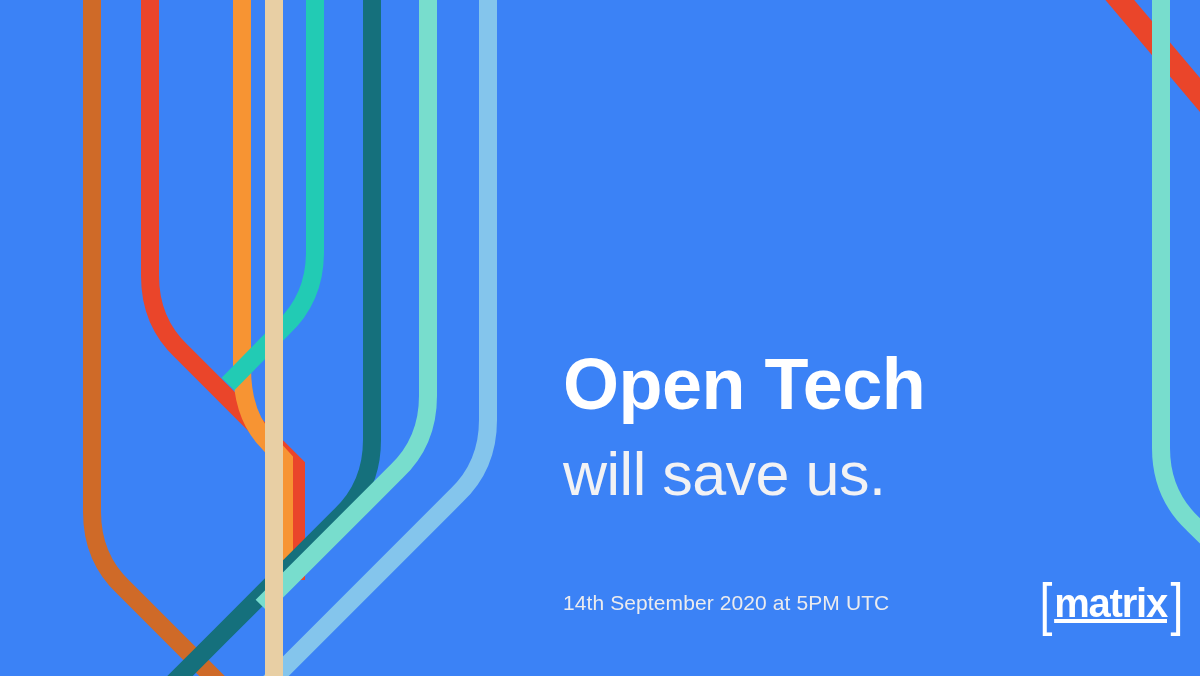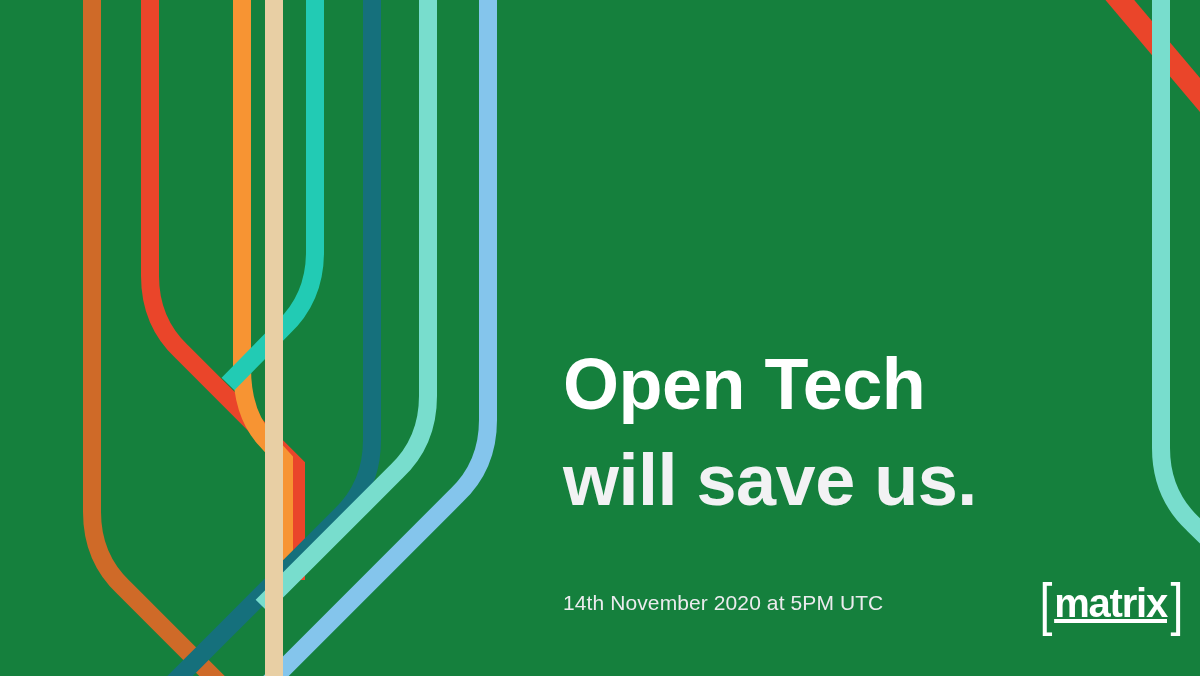--- a/index.html
+++ b/index.html
@@ -37,22 +37,22 @@
   .title-line1 {
     font-size: 72px;
     font-weight: bold;
     color: #ffffff;
     letter-spacing: -0.5px;
     line-height: 1.0;
     margin: 0;
     white-space: nowrap;
   }
   .title-line2 {
-    font-size: 72px;
-    font-weight: bold;
+    font-size: 61px;
+    font-weight: normal;
     color: #f2f2f4;
     letter-spacing: -0.5px;
     line-height: 1.0;
     margin: 24px 0 12px 0;
     white-space: nowrap;
   }
   .event-date {
     position: absolute;
     left: 563px;
     top: 591px;
@@ -84,21 +84,21 @@
     font-weight: bold;
     letter-spacing: -1.2px;
     line-height: 1;
     padding: 0 2px 3px 0;
     text-decoration: underline;
   }
 </style>
 </head>
 <body>
 
-<div id="stage" style="background: #15803d;">
+<div id="stage" style="background: #3b82f6;">
 
   <svg id="ribbons" viewBox="0 0 1200 676" width="1200" height="676" xmlns="http://www.w3.org/2000/svg">
     <defs>
       <clipPath id="frame">
         <rect x="0" y="0" width="1200" height="676"></rect>
       </clipPath>
     </defs>
     <g clip-path="url(#frame)" fill="none" stroke-width="18" stroke-linecap="butt">
 
       <path stroke="#ea452a" stroke-width="22" d="M 1108 -14 L 1260 166"></path>
@@ -124,21 +124,21 @@
     </g>
   </svg>
 
   <div id="content">
 
     <div class="title-block">
       <div class="title-line1" style="color: rgb(255, 255, 255);">Open Tech</div>
       <div class="title-line2">will save us.</div>
     </div>
 
-    <div class="event-date">14th November 2020 at 5PM UTC</div>
+    <div class="event-date">14th September 2020 at 5PM UTC</div>
 
     <div class="logo">
       <span class="logo-bracket" style="color: rgb(255, 255, 255);">[</span>
       <span class="logo-word" style="color: rgb(255, 255, 255);">matrix</span>
       <span class="logo-bracket" style="color: rgb(255, 255, 255);">]</span>
     </div>
 
   </div>
 </div>
 

